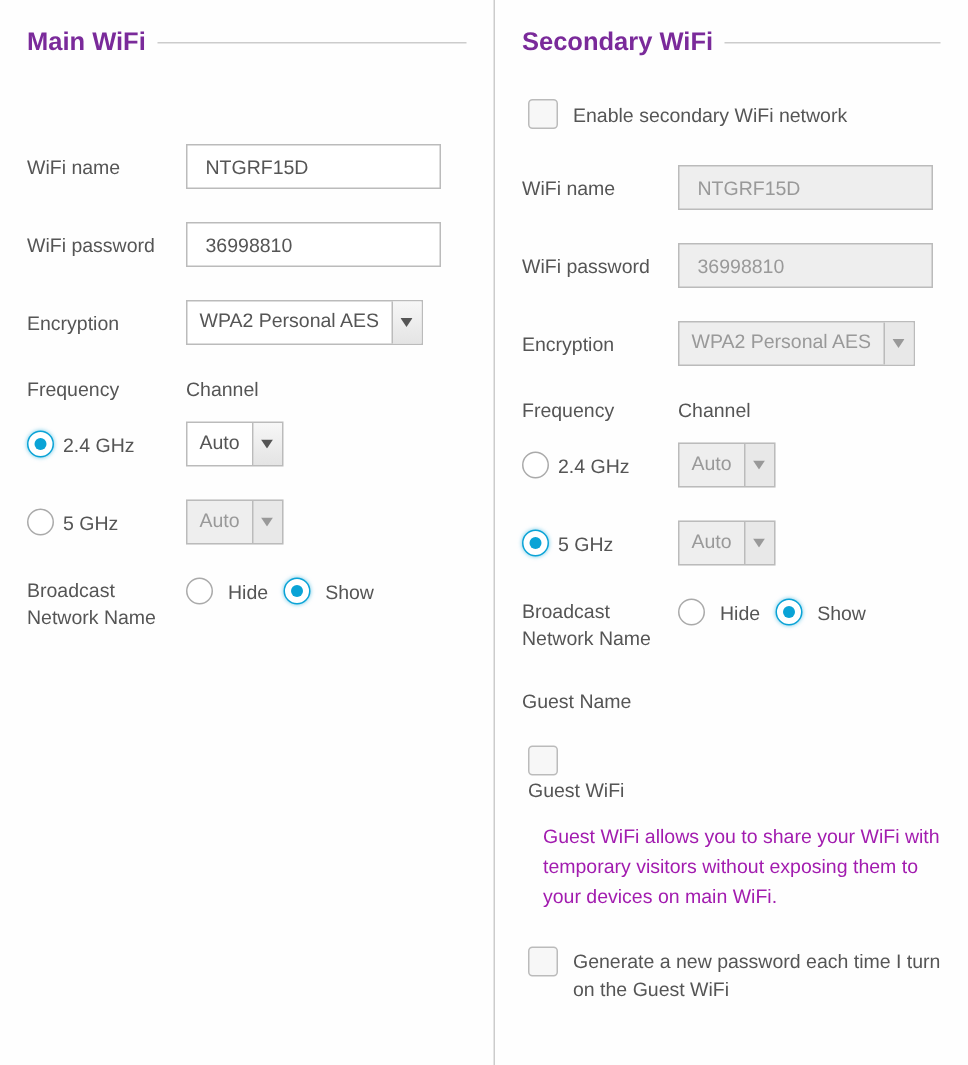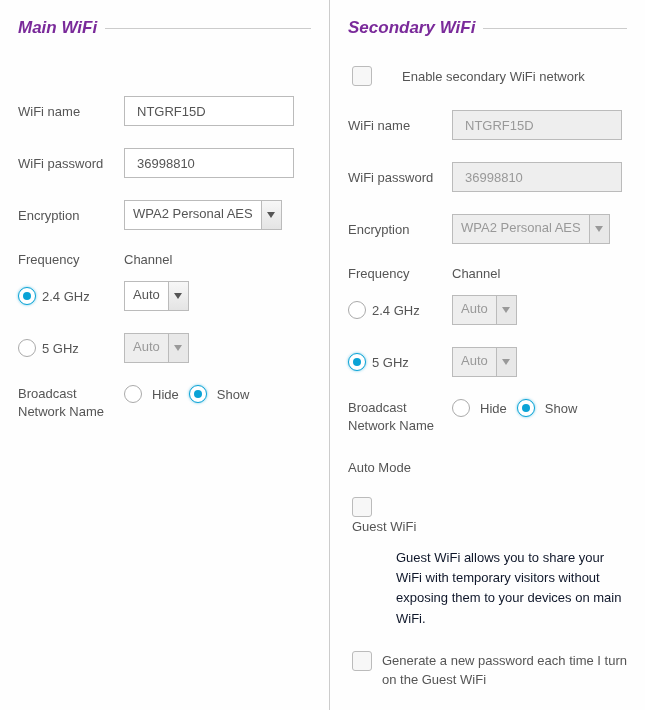--- a/index.html
+++ b/index.html
@@ -26,40 +26,38 @@
     width: 330px;
     border-right: 1px solid #ccc;
   }
   .panel.right {
     width: 315px;
   }
   .section-title {
     display: flex;
     align-items: center;
     margin-bottom: 28px;
-    font-style: italic;
   }
   .section-title h2 {
     color: #7a2a9a;
     font-size: 17px;
     font-weight: bold;
     margin: 0 8px 0 0;
     white-space: nowrap;
   }
   .section-title .line {
     flex: 1;
     height: 1px;
     background: #ccc;
   }
   .enable-row {
     display: flex;
     align-items: center;
     margin-bottom: 24px;
     margin-left: 4px;
-    gap: 20px;
   }
   .form-row {
     display: flex;
     align-items: center;
     margin-bottom: 22px;
   }
   .form-row .label {
     width: 104px;
     color: #555;
     font-size: 13px;
@@ -174,24 +172,24 @@
   }
   .guest-check-row {
     display:flex;
     align-items:flex-start;
     margin-left: 4px;
     margin-bottom: 14px;
     flex-direction: column;
   }
   .guest-check-row .cb-label { color:#555; padding-top:2px; }
   .guest-desc {
-    color:#0f172a;
+    color:#a21caf;
     font-size:13px;
     line-height:1.55;
-    margin-left: 48px;
+    margin-left: 14px;
     margin-bottom: 22px;
   }
   .gen-row {
     display:flex;
     align-items:flex-start;
     margin-left: 4px;
   }
   .gen-row .cb-label {
     color:#555;
     line-height:1.5;
@@ -358,21 +356,21 @@
       <div class="opts">
         <span class="radio"></span>
         <span class="radio-label" style="margin-right:6px;">Hide</span>
         <span class="radio selected">
             <span class="dot"></span>
           </span>
         <span class="radio-label">Show</span>
       </div>
     </div>
 
-    <div class="guest-heading">Auto Mode</div>
+    <div class="guest-heading">Guest Name</div>
 
     <div class="guest-check-row">
       <span class="checkbox"></span>
       <span class="cb-label">Guest WiFi</span>
     </div>
 
     <div class="guest-desc">Guest WiFi allows you to share your WiFi with temporary visitors without exposing them to your devices on main WiFi.</div>
 
     <div class="gen-row">
       <span class="checkbox"></span>

